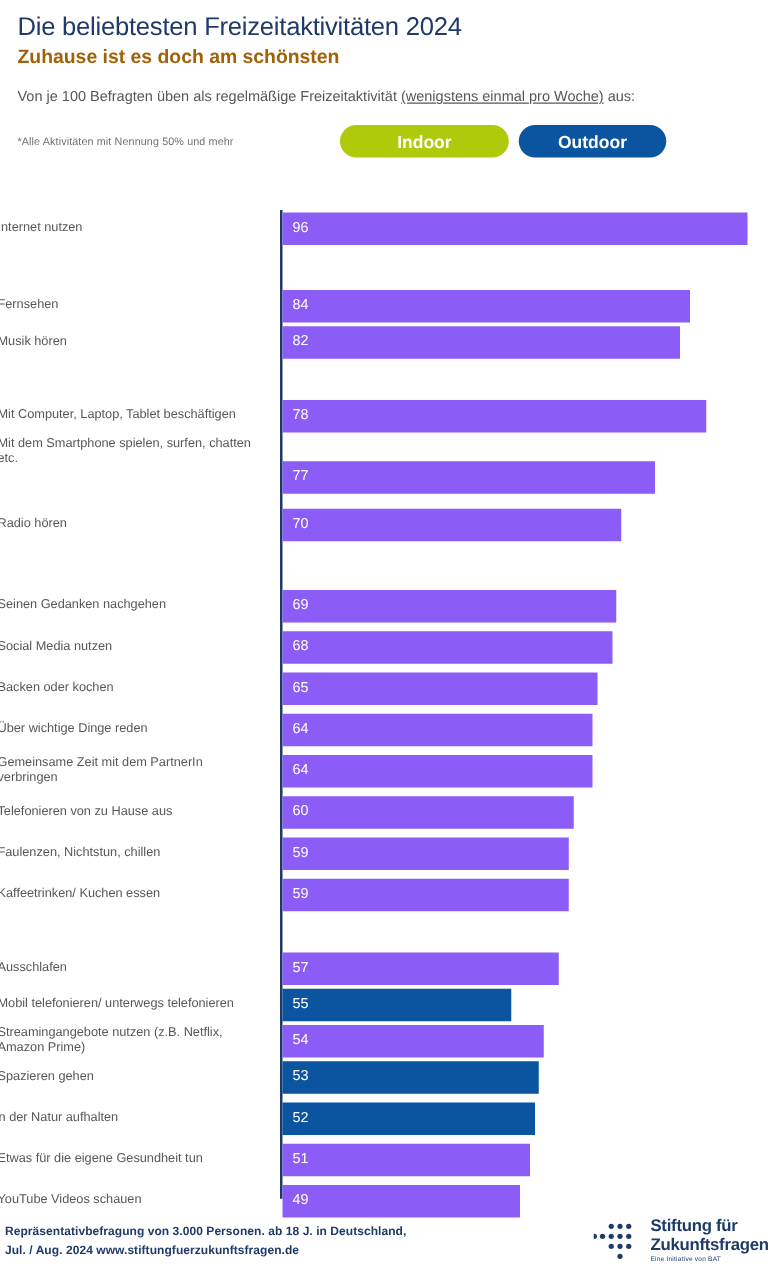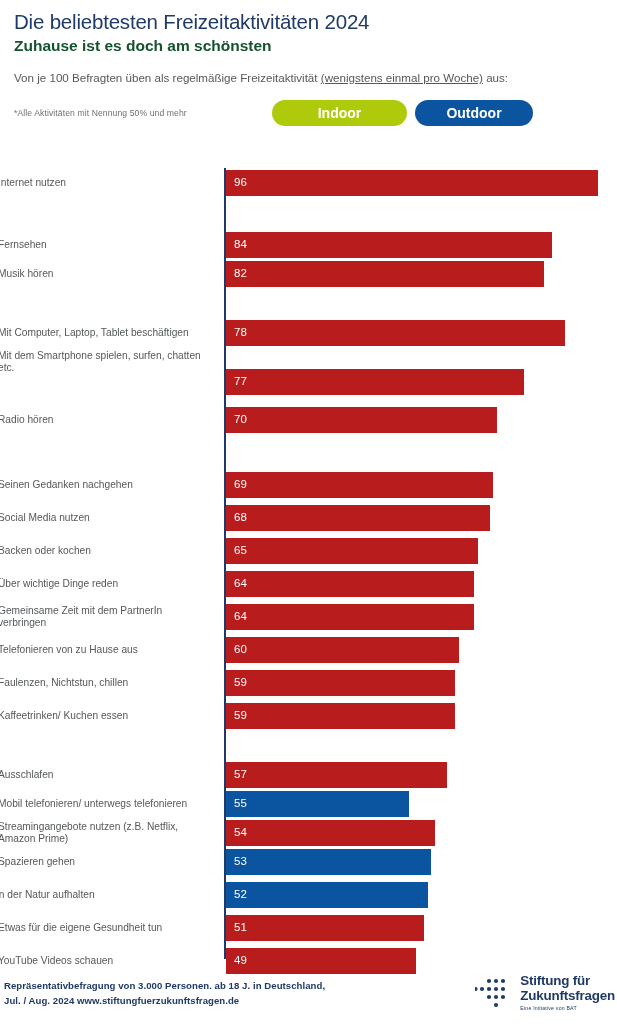--- a/index.html
+++ b/index.html
@@ -19,21 +19,21 @@
     font-size:20.5px;
     font-weight:400;
     color:#1f3a68;
     letter-spacing:-0.2px;
     line-height:1.15;
     white-space:nowrap;
   }
   .subtitle{
     font-size:15.5px;
     font-weight:700;
-    color:#14532d;
+    color:#a16207;
     margin-top:3px;
     line-height:1.2;
   }
   .intro{
     margin-top:15px;
     font-size:11.6px;
     line-height:1.45;
     color:#54585a;
     max-width:600px;
   }
@@ -93,21 +93,21 @@
     transform:translateY(-50%);
     padding-right:6px;
     box-sizing:border-box;
   }
   .row .bar{
     position:absolute;
     left:226px;
     height:26px;
     top:0;
   }
-  .row .bar.indoor{background:#b91c1c;}
+  .row .bar.indoor{background:#8b5cf6;}
   .row .bar.outdoor{background:#0b55a0;}
   .row .val{
     position:absolute;
     left:8px;top:50%;
     transform:translateY(-50%);
     font-size:11.5px;
     color:#ffffff;
     line-height:1;
   }
 

